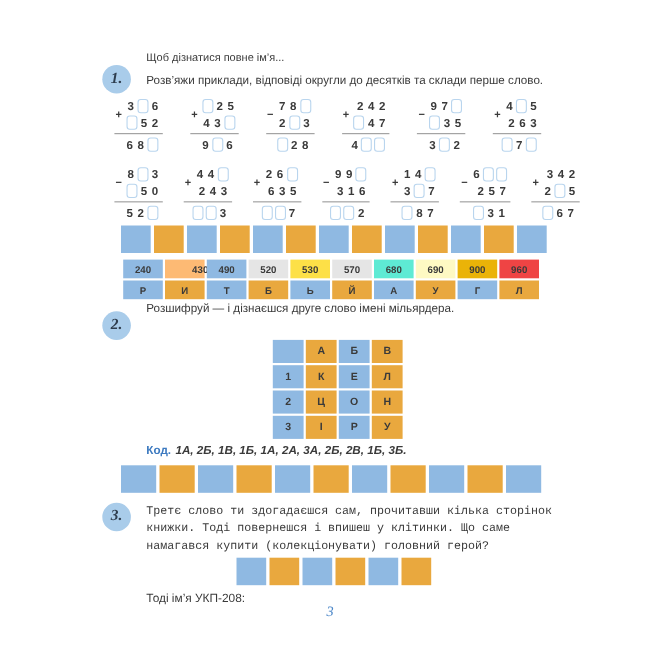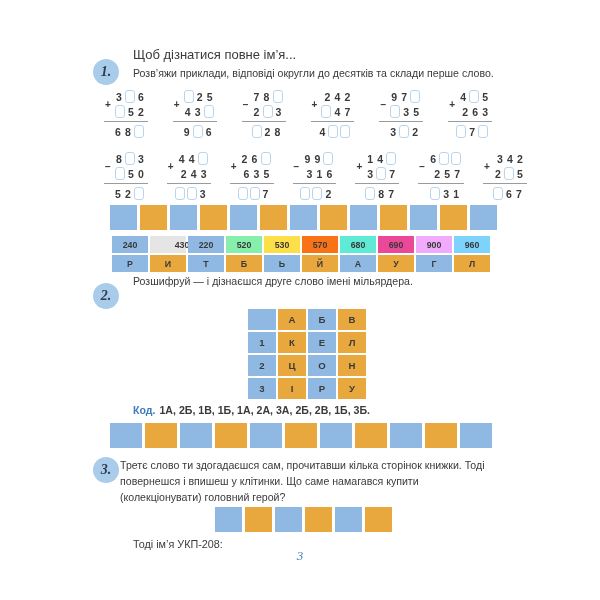--- a/index.html
+++ b/index.html
@@ -2,21 +2,21 @@
 <html><head>
 <meta charset="utf-8">
 <style>
   html,body{margin:0;padding:0;}
   body{
     width:600px;height:600px;background:#ffffff;
     font-family:"Liberation Sans", sans-serif;
     color:#3a3a3a;position:relative;overflow:hidden;
   }
   .abs{position:absolute;}
-  .intro{left:133px;top:47px;font-size:13px;white-space:nowrap;}
+  .intro{left:133px;top:47px;font-size:10px;white-space:nowrap;}
   .task-num{
     width:26px;height:26px;border-radius:50%;
     display:flex;align-items:center;justify-content:center;
     font-family:"Liberation Serif", serif;font-style:italic;font-weight:700;
     font-size:14px;color:#2e3d4e;
   }
   .task-text{font-size:10.6px;line-height:1.5;}
   .nowrap{white-space:nowrap;}
 
   
@@ -48,21 +48,21 @@
   .lt-cell{height:17px;display:flex;align-items:center;justify-content:center;
            font-size:8.8px;font-weight:700;color:#3a3a3a;}
 
   
   #cipher-grid{left:248px;top:309px;display:grid;grid-template-columns:repeat(4,28px);gap:2px;}
   .cg-cell{height:21px;display:flex;align-items:center;justify-content:center;
            font-size:9.6px;font-weight:700;color:#3a3a3a;}
 
   .code-line{left:133px;top:404px;font-size:10.6px;white-space:nowrap;}
   .code-label{color:#3d7ac0;font-weight:700;margin-right:4px;}
-  .code-seq{font-weight:700;color:#3a3a3a;}
+  .code-seq{font-weight:700;color:#3a3a3a;font-style:italic;}
 
   .fullname{left:133px;top:538px;font-size:10.8px;}
   .pagenum{left:0;top:548px;width:600px;text-align:center;
            font-family:"Liberation Serif", serif;font-style:italic;
            color:#4a86c8;font-size:13px;}
 </style>
 </head>
 <body>
 
 <div class="abs intro">Щоб дізнатися повне ім’я...</div>
@@ -372,29 +372,29 @@
     <div class="sq" style="background: rgb(233, 168, 62);"></div>
     <div class="sq" style="background: rgb(143, 185, 226);"></div>
     <div class="sq" style="background: rgb(233, 168, 62);"></div>
     <div class="sq" style="background: rgb(143, 185, 226);"></div>
     <div class="sq" style="background: rgb(233, 168, 62);"></div>
     <div class="sq" style="background: rgb(143, 185, 226);"></div>
   </div>
 
 <div class="abs" id="letter-table">
     <div class="lt-cell" style="background: rgb(143, 185, 226);">240</div>
-    <div class="lt-cell" style="background: #e5e5e5; padding-left: 28px;">430</div>
-    <div class="lt-cell" style="background: rgb(143, 185, 226);">220</div>
-    <div class="lt-cell" style="background: #86efac;">520</div>
+    <div class="lt-cell" style="background: #fdba74; padding-left: 28px;">430</div>
+    <div class="lt-cell" style="background: rgb(143, 185, 226);">490</div>
+    <div class="lt-cell" style="background: #e5e5e5;">520</div>
     <div class="lt-cell" style="background: #fde047;">530</div>
-    <div class="lt-cell" style="background: #f97316;">570</div>
+    <div class="lt-cell" style="background: #e5e5e5;">570</div>
     <div class="lt-cell" style="background: #5eead4;">680</div>
-    <div class="lt-cell" style="background: #ec4899;">690</div>
-    <div class="lt-cell" style="background: #f0abfc;">900</div>
-    <div class="lt-cell" style="background: #7dd3fc;">960</div>
+    <div class="lt-cell" style="background: #fef9c3;">690</div>
+    <div class="lt-cell" style="background: #eab308;">900</div>
+    <div class="lt-cell" style="background: #ef4444;">960</div>
     <div class="lt-cell" style="background: rgb(143, 185, 226);">Р</div>
     <div class="lt-cell" style="background: rgb(233, 168, 62);">И</div>
     <div class="lt-cell" style="background: rgb(143, 185, 226);">Т</div>
     <div class="lt-cell" style="background: rgb(233, 168, 62);">Б</div>
     <div class="lt-cell" style="background: rgb(143, 185, 226);">Ь</div>
     <div class="lt-cell" style="background: rgb(233, 168, 62);">Й</div>
     <div class="lt-cell" style="background: rgb(143, 185, 226);">А</div>
     <div class="lt-cell" style="background: rgb(233, 168, 62);">У</div>
     <div class="lt-cell" style="background: rgb(143, 185, 226);">Г</div>
     <div class="lt-cell" style="background: rgb(233, 168, 62);">Л</div>
@@ -434,21 +434,21 @@
     <div class="sq wide" style="background: rgb(143, 185, 226);"></div>
     <div class="sq wide" style="background: rgb(233, 168, 62);"></div>
     <div class="sq wide" style="background: rgb(143, 185, 226);"></div>
     <div class="sq wide" style="background: rgb(233, 168, 62);"></div>
     <div class="sq wide" style="background: rgb(143, 185, 226);"></div>
     <div class="sq wide" style="background: rgb(233, 168, 62);"></div>
     <div class="sq wide" style="background: rgb(143, 185, 226);"></div>
   </div>
 
 <div class="abs task-num" style="left: 93px; top: 457px; background: rgb(169, 204, 234);">3.</div>
-<div class="abs task-text" style="left:120px;top:458px;width:374px;">Третє слово ти здогадаєшся сам, прочитавши кілька сторінок книжки. Тоді повернешся і впишеш у клітинки. Що саме намагався купити (колекціонувати) головний герой?</div>
+<div class="abs task-text" style="left:133px;top:458px;width:374px;font-family:Liberation Mono, monospace;">Третє слово ти здогадаєшся сам, прочитавши кілька сторінок книжки. Тоді повернешся і впишеш у клітинки. Що саме намагався купити (колекціонувати) головний герой?</div>
 
 <div class="abs sq-row" id="answer-row-3">
     <div class="sq" style="background: rgb(143, 185, 226);"></div>
     <div class="sq" style="background: rgb(233, 168, 62);"></div>
     <div class="sq" style="background: rgb(143, 185, 226);"></div>
     <div class="sq" style="background: rgb(233, 168, 62);"></div>
     <div class="sq" style="background: rgb(143, 185, 226);"></div>
     <div class="sq" style="background: rgb(233, 168, 62);"></div>
   </div>
 

